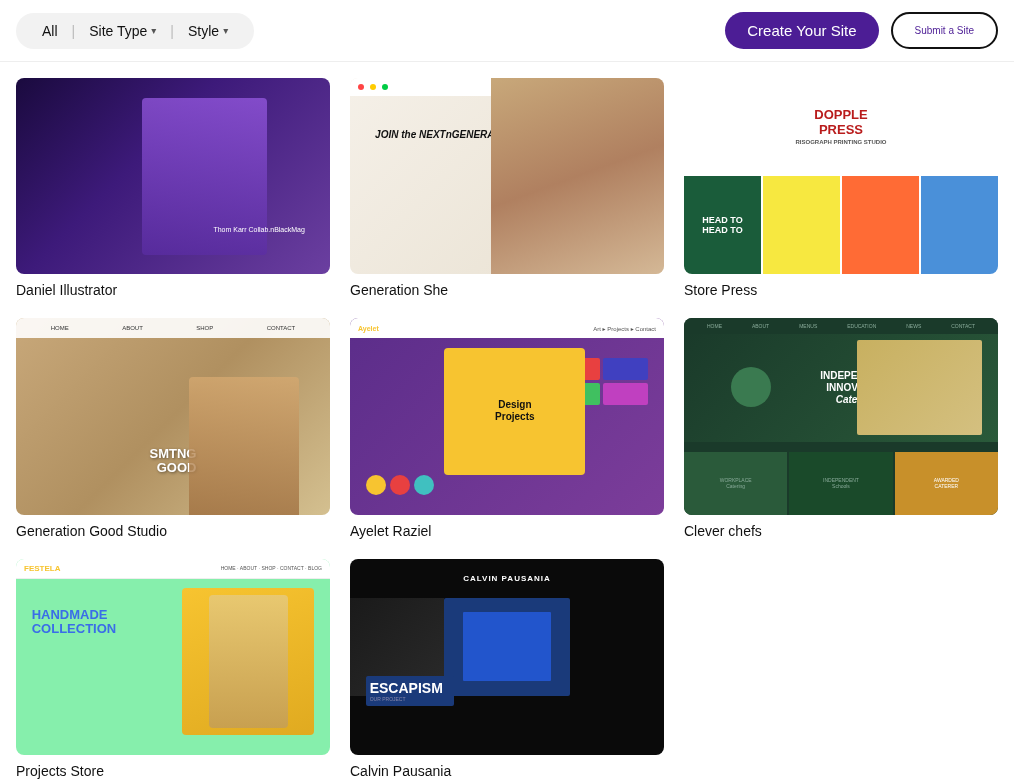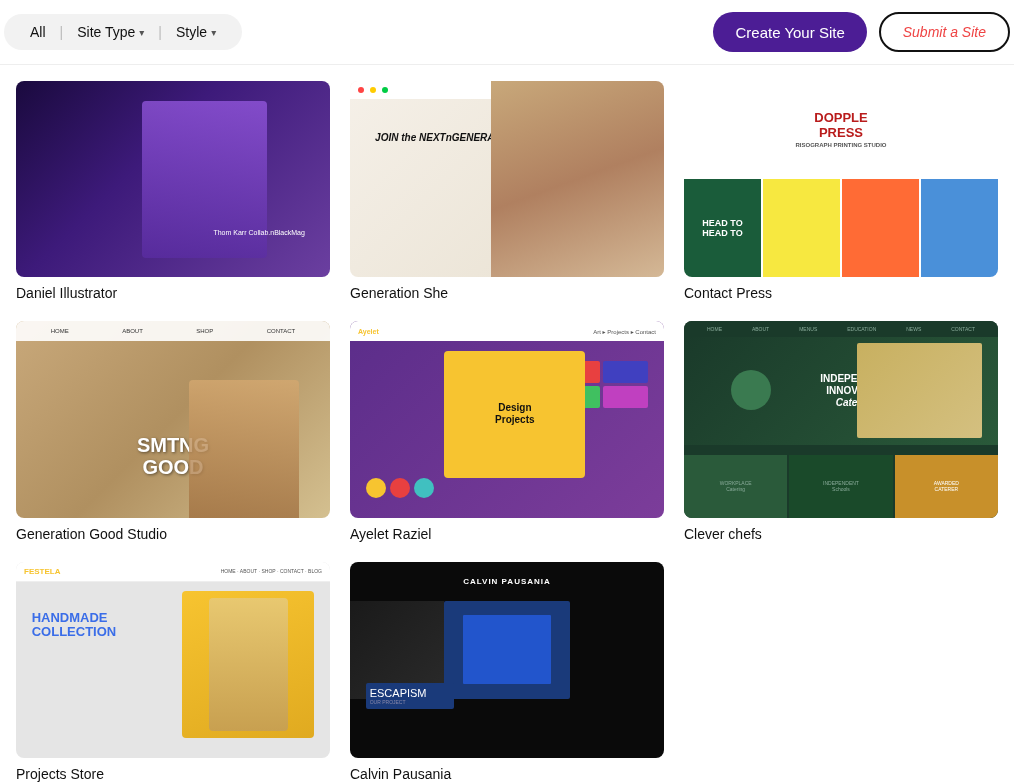--- a/index.html
+++ b/index.html
@@ -7,21 +7,21 @@
       font-family: -apple-system, BlinkMacSystemFont, 'Segoe UI', Helvetica, Arial, sans-serif;
       background: #fff;
       color: #111;
     }
 
     
     .header {
       display: flex;
       align-items: center;
       justify-content: space-between;
-      padding: 12px 4px;
+      padding: 12px 16px;
       border-bottom: 1px solid #eee;
       position: sticky;
       top: 0;
       background: #fff;
       z-index: 10;
     }
     .filter-bar {
       display: flex;
       align-items: center;
       gap: 0;
@@ -57,28 +57,27 @@
       color: #fff;
       border: none;
       border-radius: 24px;
       padding: 10px 22px;
       font-size: 15px;
       font-weight: 500;
       cursor: pointer;
     }
     .btn-outline {
       background: #fff;
-      color: #ef4444;
+      color: #4c1d95;
       border: 2px solid #111;
       border-radius: 24px;
       padding: 10px 22px;
-      font-size: 14px;
+      font-size: 10px;
       font-weight: 500;
       cursor: pointer;
-      font-style: italic;
     }
 
     
     .grid {
       display: grid;
       grid-template-columns: repeat(3, 1fr);
       gap: 0;
       padding: 16px;
       gap: 20px;
     }
@@ -224,24 +223,24 @@
       justify-content: space-around;
       font-size: 6px;
       color: #333;
       padding: 0 8px;
     }
     .thumb-smtng-text {
       position: absolute;
       bottom: 20%;
       left: 50%;
       transform: translateX(-50%);
-      font-size: 20px;
+      font-size: 13px;
       font-weight: 900;
       color: #fff;
-      text-align: center;
+      text-align: right;
       line-height: 1.1;
       text-shadow: 1px 1px 3px rgba(0,0,0,0.5);
     }
     .thumb-smtng-person {
       position: absolute;
       bottom: 0;
       right: 10%;
       width: 35%;
       height: 70%;
       background: linear-gradient(180deg, #d4a870 0%, #a07040 100%);
@@ -371,21 +370,21 @@
       font-weight: 900;
       color: #fff;
       line-height: 1.3;
     }
     .thumb-yukai-deco1 { position:absolute; top:5%;right:5%; width:20px;height:20px;background:#f7e840;border-radius:50%; }
     .thumb-yukai-deco2 { position:absolute; bottom:30%;right:10%; width:14px;height:14px;background:#40e0a0;border-radius:2px; }
     .thumb-yukai-deco3 { position:absolute; top:50%;right:5%; width:10px;height:10px;background:#ff9040;border-radius:50%; }
 
     
     .thumb-festela {
-      background: #e5e5e5;
+      background: #86efac;
       position: relative;
       overflow: hidden;
     }
     .thumb-festela-top {
       position: absolute;
       top: 0; left: 0; right: 0;
       height: 20px;
       background: #fff;
       display: flex;
       align-items: center;
@@ -452,21 +451,21 @@
       border-radius: 1px;
     }
     .thumb-calvin-escapism {
       position: absolute;
       bottom: 25%; left: 5%;
       width: 28%;
       background: #1a3a7a;
       padding: 4px;
       border-radius: 2px;
     }
-    .escapism-text { font-size: 11px; font-weight: 400; color: #fff; }
+    .escapism-text { font-size: 14px; font-weight: 700; color: #fff; }
     .escapism-sub { font-size: 5px; color: #88a; }
     .thumb-calvin-left {
       position: absolute;
       top: 20%; left: 0;
       width: 30%; height: 50%;
       background: linear-gradient(135deg, #1a1a1a 0%, #2a2a2a 100%);
     }
   </style>
 </head>
 <body>
@@ -519,21 +518,21 @@
           <div style="font-size:6px;color:#555;margin-top:2px;">RISOGRAPH PRINTING STUDIO</div>
         </div>
       </div>
       <div class="thumb-dopple-bottom">
         <div class="dopple-color-1">HEAD TO<br>HEAD TO</div>
         <div class="dopple-color-2"></div>
         <div class="dopple-color-3"></div>
         <div class="dopple-color-4"></div>
       </div>
     </div>
-    <span class="card-label">Contact Press</span>
+    <span class="card-label">Store Press</span>
   </div>
 
   <div class="card">
     <div class="card-image thumb-smtng">
       <div class="thumb-smtng-overlay">
         <span>HOME</span>
         <span>ABOUT</span>
         <span>SHOP</span>
         <span>CONTACT</span>
       </div>

